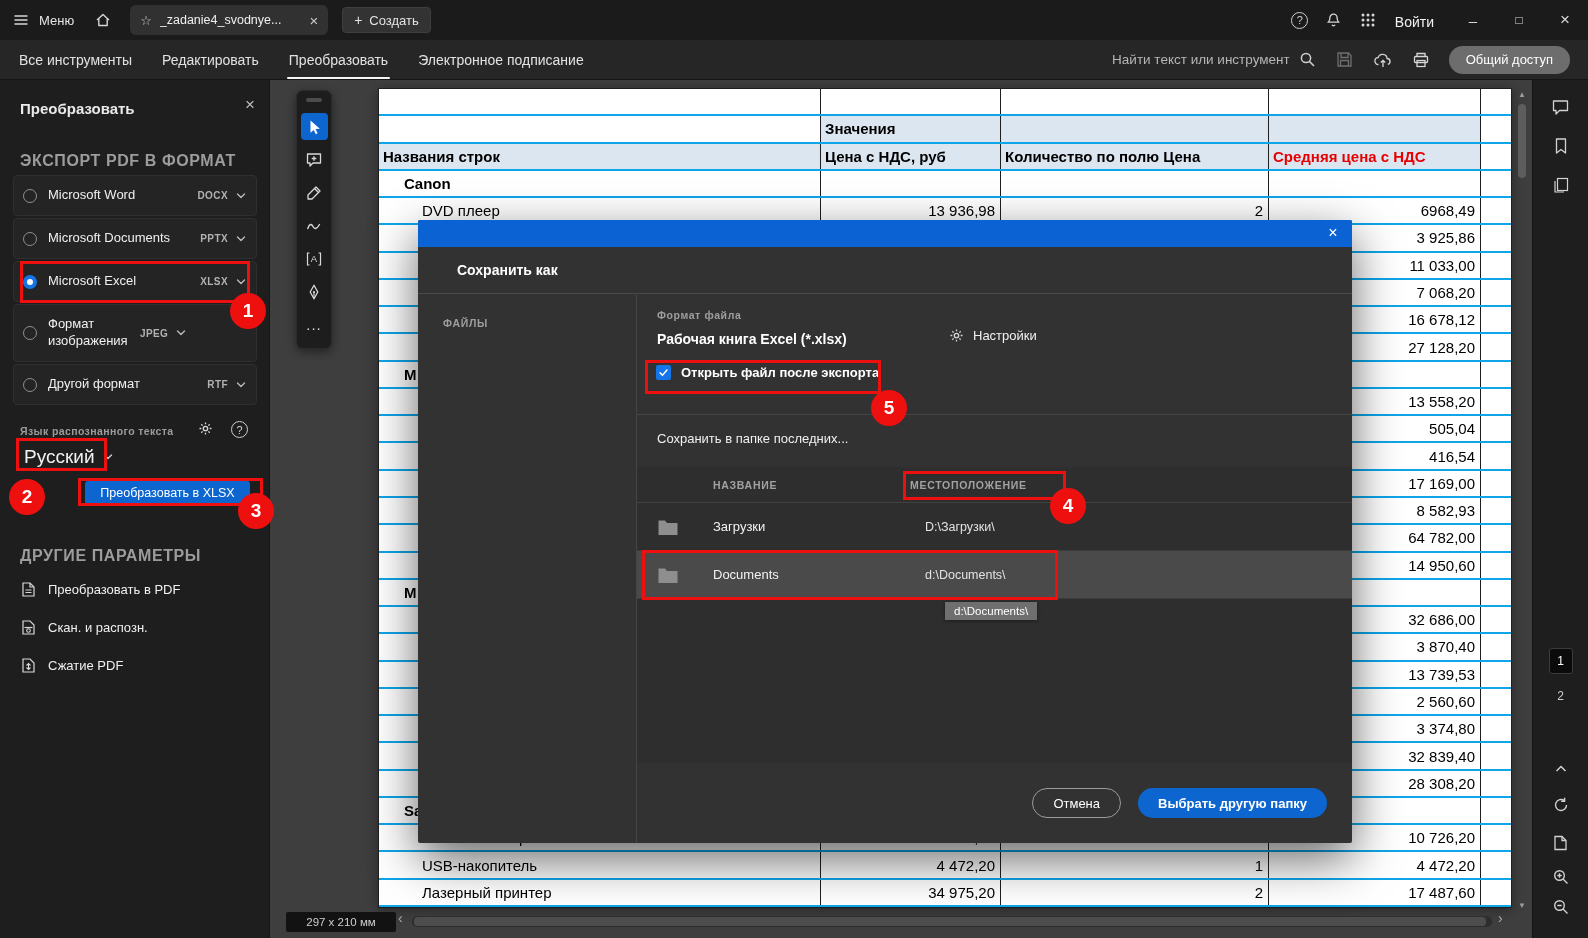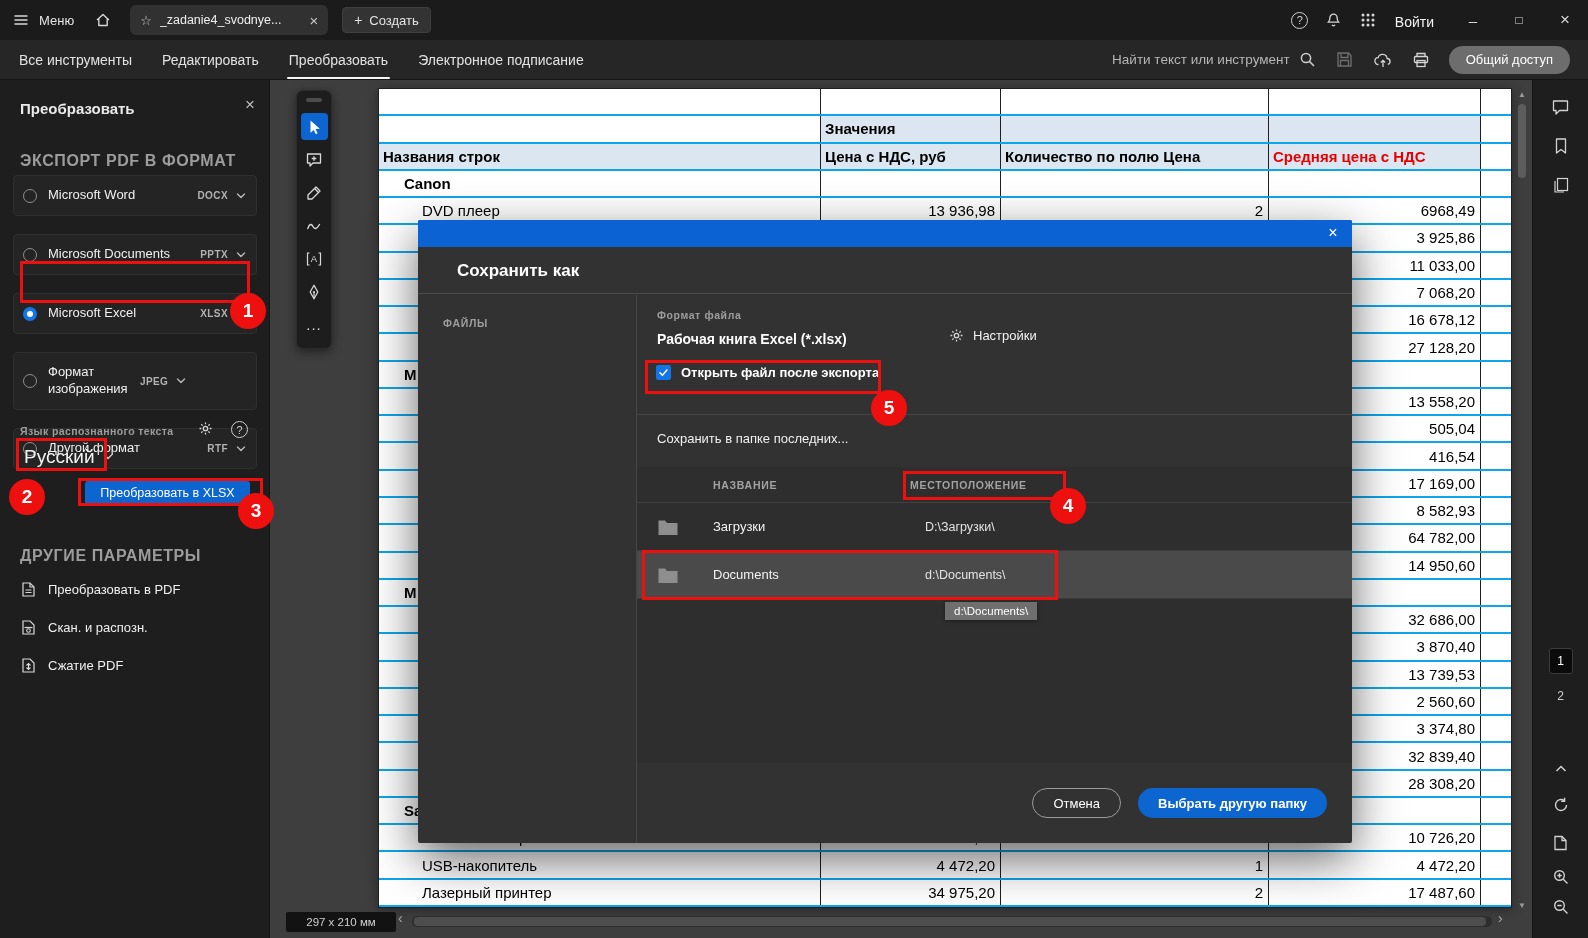--- a/index.html
+++ b/index.html
@@ -33,21 +33,21 @@
 .tb-search{display:flex;align-items:center;gap:9px;color:#b6b6b6;font-size:13.5px;white-space:nowrap}
 .share-pill{height:28px;padding:0 17px;border-radius:14px;background:#6d6d6d;color:#fff;font-size:13px;display:flex;align-items:center;white-space:nowrap}
 
 
 .left-panel{position:absolute;left:0;top:80px;width:270px;height:858px;background:#1e1e1e;color:#e9e9e9;border-right:1px solid #161616}
 .lp-title{position:absolute;left:20px;top:20px;font-size:15px;font-weight:bold}
 .lp-close{position:absolute;right:14px;top:15px;font-size:17px;color:#bdbdbd}
 .lp-sec{position:absolute;left:20px;font-size:16px;letter-spacing:.6px;color:#9c9c9c;font-weight:bold}
 .lp-sec.s1{top:72px}.lp-sec.s2{top:467px}
 #lp-options{position:absolute;left:13px;top:95px;width:244px}
-.opt-row{display:flex;align-items:center;min-height:41px;background:#242424;border:1px solid #2f2f2f;border-radius:4px;margin-bottom:18px;padding:4px 9px}
+.opt-row{display:flex;align-items:center;min-height:41px;background:#242424;border:1px solid #2f2f2f;border-radius:4px;margin-bottom:2px;padding:4px 9px}
 .opt-row.two{min-height:58px}
 .opt-row.two .opt-label{max-width:92px}
 .radio{width:14px;height:14px;border-radius:50%;border:1.5px solid #8f8f8f;margin-right:11px;flex:none}
 .radio.on{border:4.2px solid #1375e8;background:#fff}
 .opt-label{flex:1;font-size:13px;line-height:1.3;padding-right:6px;color:#f0f0f0}
 .opt-chip{font-size:10px;color:#b2b2b2;letter-spacing:.4px;margin-right:7px;font-weight:bold}
 .opt-chev{display:flex}
 .lp-langlabel{position:absolute;left:20px;top:345px;font-size:10.5px;color:#9c9c9c;font-weight:bold;letter-spacing:.4px}
 .lp-gear{position:absolute;left:197px;top:340px;display:flex}
 .lp-help{position:absolute;left:231px;top:341px}
@@ -95,21 +95,21 @@
 .rr-ico{position:absolute;left:50%;transform:translateX(-50%);width:30px;height:30px;display:flex;align-items:center;justify-content:center;color:#d2d2d2}
 #page-badges{position:absolute;left:0;top:568px;width:100%;display:flex;flex-direction:column;align-items:center;gap:9px}
 .page-badge{width:24px;height:26px;display:flex;align-items:center;justify-content:center;font-size:12px;color:#cfcfcf;border-radius:3px}
 .page-badge.active{background:#0b0b0b;border:1px solid #3c3c3c;color:#fff}
 
 
 .dialog{position:absolute;left:418px;top:220px;width:934px;height:623px;background:#323232;z-index:40;box-shadow:0 16px 48px rgba(0,0,0,.6);color:#ececec;border-radius:2px}
 .dlg-bluebar{position:absolute;left:0;top:0;width:100%;height:27px;background:#0b63d3;border-radius:2px 2px 0 0}
 .dlg-x{position:absolute;right:9px;top:3px;width:20px;height:20px;display:flex;align-items:center;justify-content:center;color:#fff;font-size:16px}
 .dlg-header{position:absolute;left:0;top:27px;width:100%;height:47px;border-bottom:1px solid #4a4a4a}
-.dlg-title{position:absolute;left:39px;top:0;line-height:47px;font-size:17px;font-weight:600;color:#fff}
+.dlg-title{position:absolute;left:39px;top:0;line-height:47px;font-size:14px;font-weight:600;color:#fff}
 .dlg-body{position:absolute;left:0;top:75px;right:0;bottom:0}
 .dlg-nav{position:absolute;left:0;top:0;width:219px;height:100%;border-right:1px solid #454545}
 .dlg-nav-sec{position:absolute;left:25px;top:22px;font-size:10.5px;font-weight:bold;letter-spacing:.7px;color:#9e9e9e}
 #dlg-nav-items{position:absolute;left:0;top:48px;width:100%}
 .dlg-nav-item{height:39px;display:flex;align-items:center;padding-left:25px;font-size:13px;color:#f0f0f0;white-space:nowrap;overflow:hidden}
 .dlg-nav-item.selected{background:#454545}
 .dlg-content{position:absolute;left:219px;top:0;right:0;bottom:0}
 .dlg-format-label{position:absolute;left:20px;top:14px;font-size:10.5px;font-weight:bold;letter-spacing:.6px;color:#9e9e9e}
 .dlg-format-value{position:absolute;left:20px;top:36px;font-size:14px;font-weight:bold;color:#fff}
 .dlg-settings{position:absolute;left:311px;top:32px;display:flex;align-items:center;gap:8px;font-size:13px;color:#f2f2f2}

